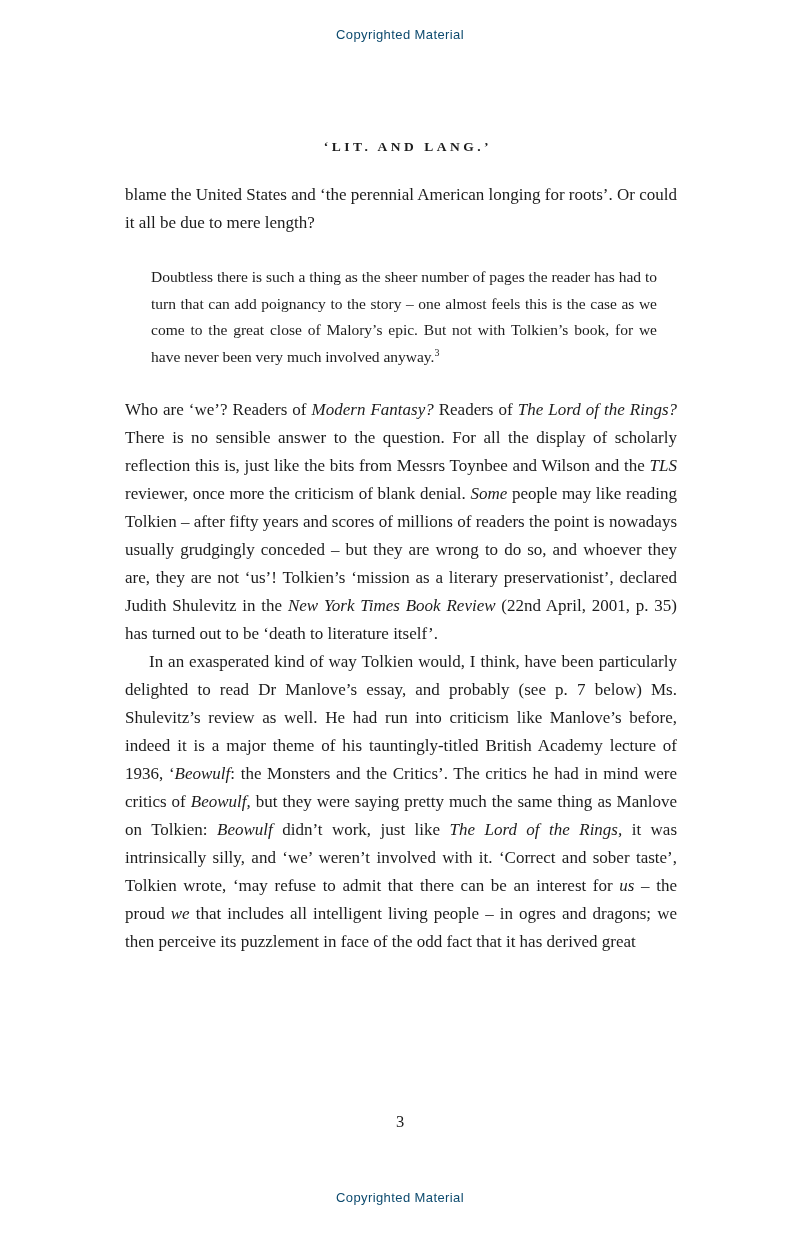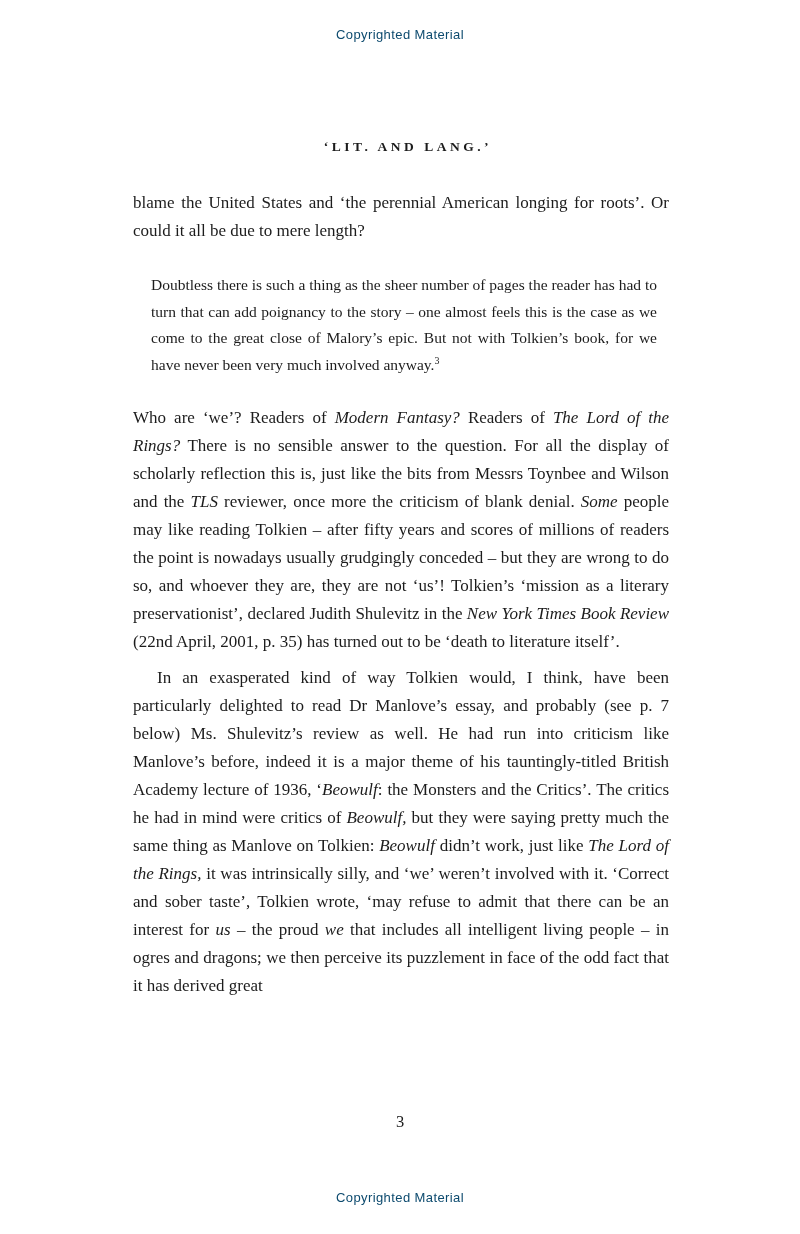--- a/index.html
+++ b/index.html
@@ -41,21 +41,21 @@
     letter-spacing: 3.5px;
     color: #1c1c1c;
   }
   .text-block {
     position: absolute;
     top: 181px;
     left: 125px;
     width: 552px;
   }
   .body-para {
-    margin: 8px;
+    margin: 0;
     font-size: 17px;
     line-height: 28px;
     text-align: justify;
   }
   .body-para.indent {
     text-indent: 24px;
   }
   blockquote.quote {
     margin: 27px 20px 26px 26px;
     padding: 0;

